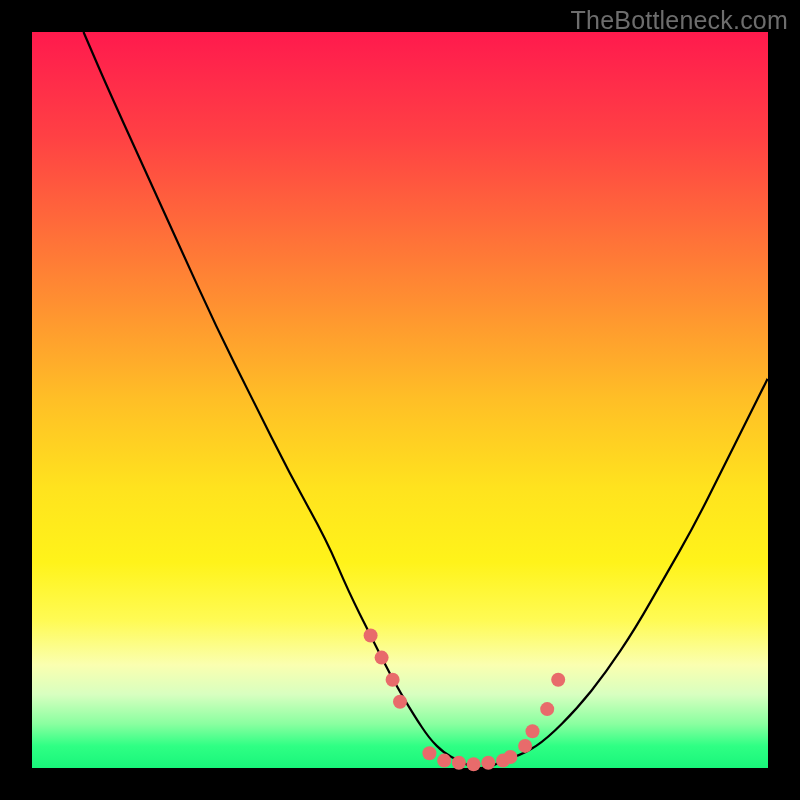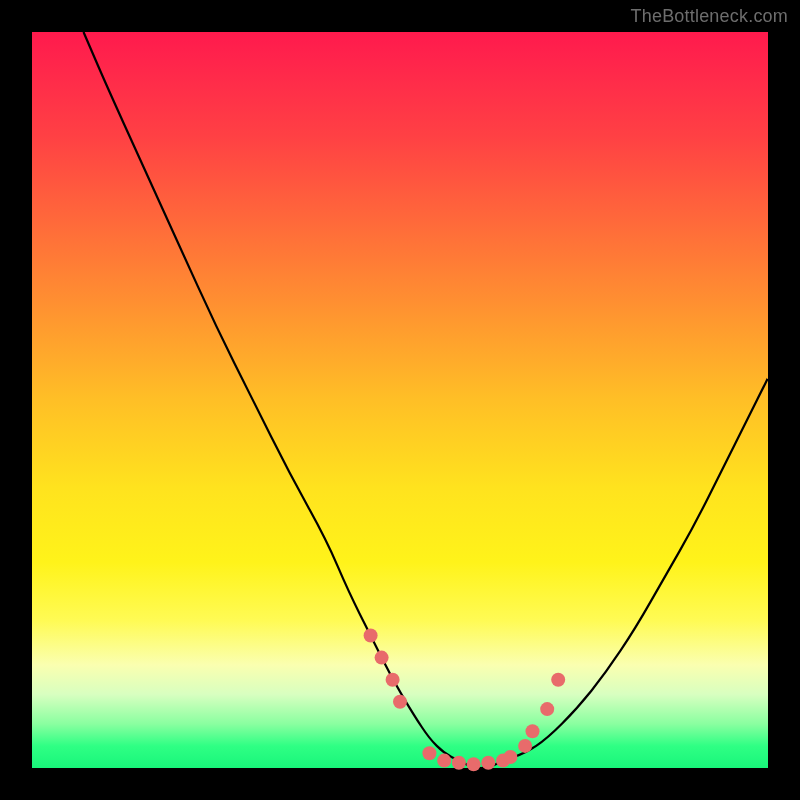--- a/index.html
+++ b/index.html
@@ -40,21 +40,21 @@
       #8affa0 94%,
       #2fff84 97%,
       #18f57a 100%
     );
   }
   .watermark {
     position: absolute;
     top: 6px;
     right: 12px;
     color: #6d6d6d;
-    font-size: 18px;
+    font-size: 25px;
     font-weight: 400;
     letter-spacing: 0.2px;
     user-select: none;
   }
   svg.curve {
     position: absolute;
     left: 0;
     top: 0;
     width: 736px;
     height: 736px;

